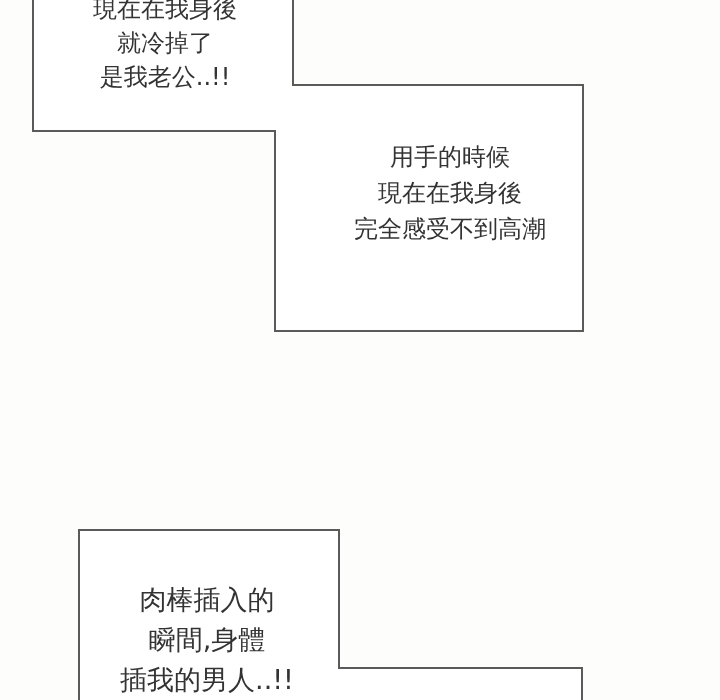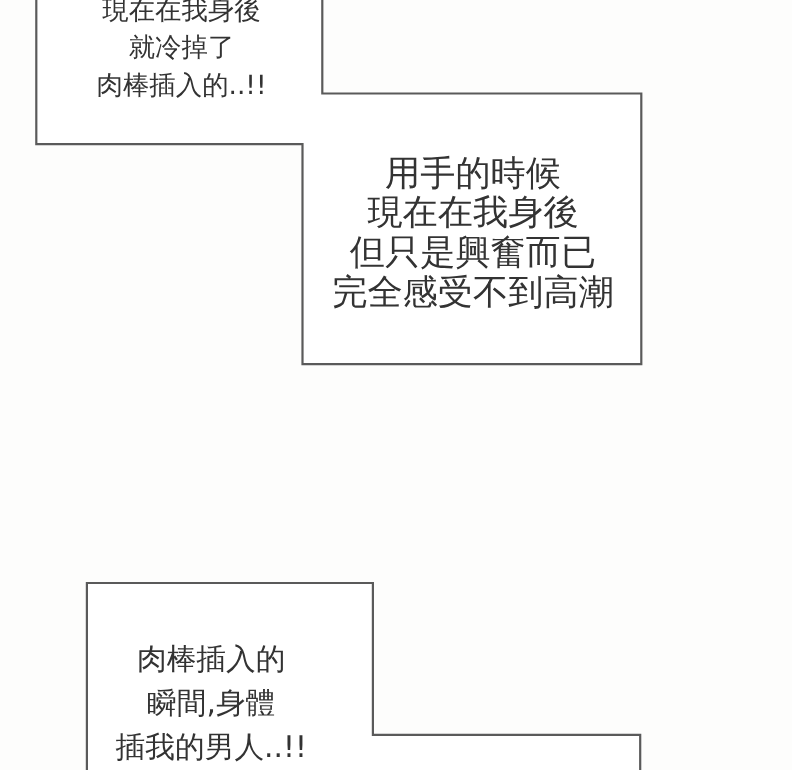--- a/index.html
+++ b/index.html
@@ -9,41 +9,40 @@
       font-family: "DejaVu Sans", "Liberation Sans", sans-serif;
     }
     .panels { position: absolute; left: 0; top: 0; width: 720px; height: 700px; }
     .panels polygon, .panels polyline { fill: #ffffff; stroke: #5a5a5a; stroke-width: 2; }
     .caption {
       position: absolute; color: #333333; text-align: center;
       white-space: nowrap; transform: translateX(-50%);
     }
     .caption div { display: block; }
     .cap-a { left: 165px; top: -8px; font-size: 24px; line-height: 34px; }
-    .cap-b { left: 430px; top: 139px; font-size: 32px; line-height: 36px; }
-    .cap-c { left: 192px; top: 580px; font-size: 27px; line-height: 40px; }
+    .cap-b { left: 450px; top: 139px; font-size: 24px; line-height: 36px; }
+    .cap-c { left: 207px; top: 580px; font-size: 27px; line-height: 40px; }
   </style>
 </head>
 <body>
 
 <svg class="panels" width="720" height="700" viewBox="0 0 720 700">
   <polygon points="33,-5 293,-5 293,85 583,85 583,331 275,331 275,131 33,131"></polygon>
   <polygon points="79,530 339,530 339,668 582,668 582,710 79,710"></polygon>
 </svg>
 
 <div class="caption cap-a">
   <div>現在在我身後</div>
   <div>就冷掉了</div>
-  <div>肉棒插入的..!!</div>
+  <div>是我老公..!!</div>
 </div>
 
 <div class="caption cap-b">
   <div>用手的時候</div>
   <div>現在在我身後</div>
-  <div>但只是興奮而已</div>
   <div>完全感受不到高潮</div>
 </div>
 
 <div class="caption cap-c">
   <div>肉棒插入的</div>
   <div>瞬間,身體</div>
   <div>插我的男人..!!</div>
 </div>
 
 </body></html>

